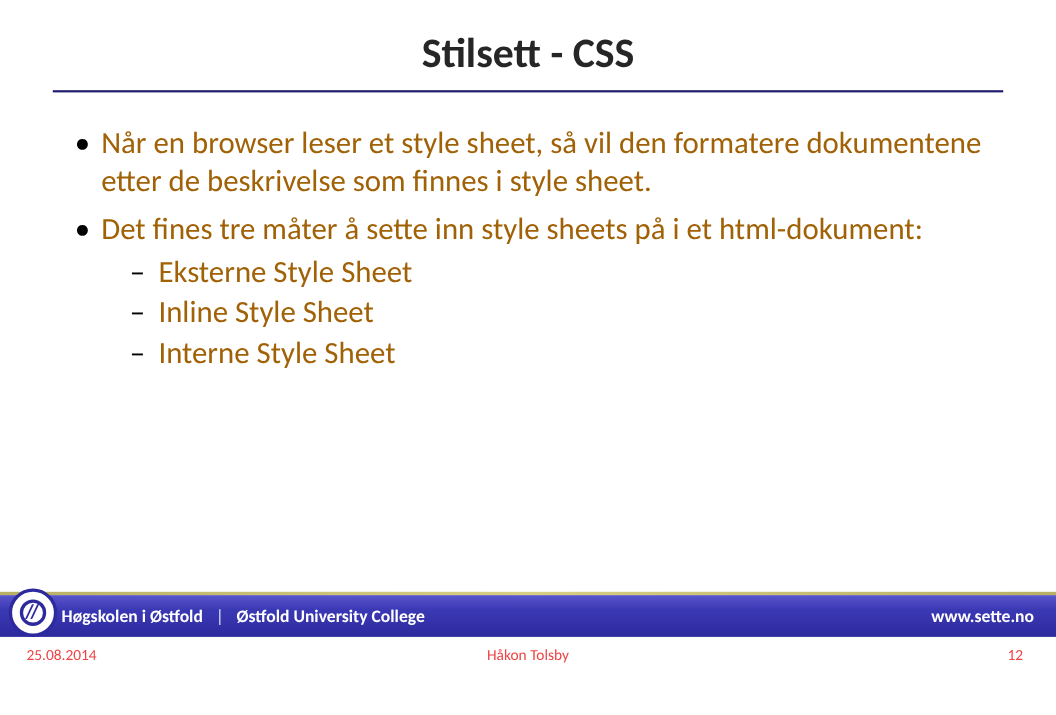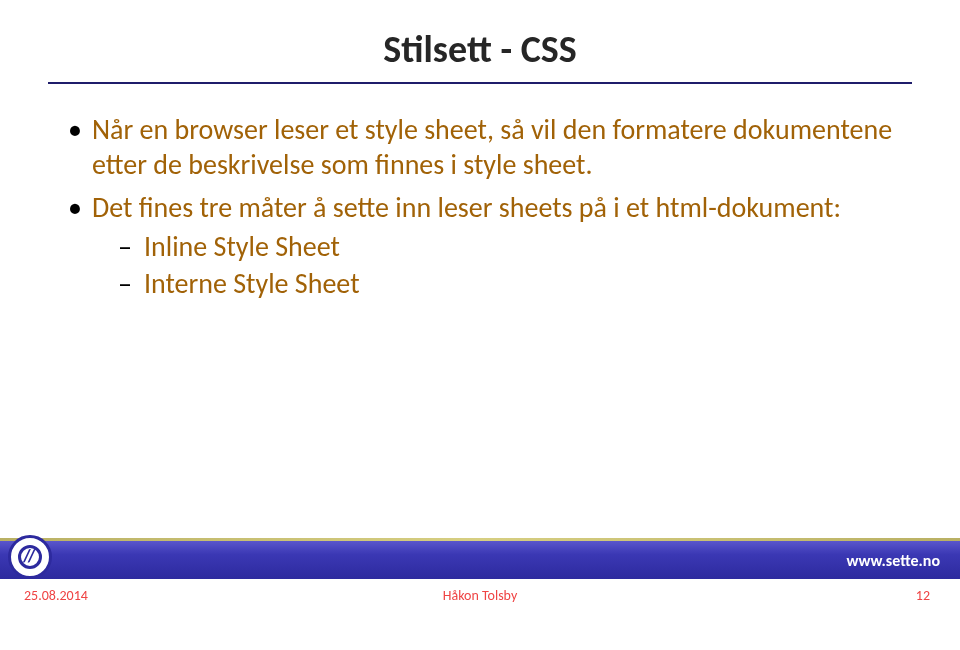--- a/index.html
+++ b/index.html
@@ -126,34 +126,40 @@
 
 <div class="slide">
 
   <h1 class="title">Stilsett - CSS</h1>
   <hr class="title-rule">
 
   <div class="content">
     <ul class="top">
       <li>Når en browser leser et style sheet, så vil den formatere dokumentene etter de beskrivelse som finnes i style sheet.</li>
       <li>
-        <span>Det fines tre måter å sette inn leser sheets på i et html-dokument:</span>
+        <span>Det fines tre måter å sette inn style sheets på i et html-dokument:</span>
         <ul class="sub">
+          <li>Eksterne Style Sheet</li>
           <li>Inline Style Sheet</li>
           <li>Interne Style Sheet</li>
         </ul>
       </li>
     </ul>
   </div>
 
   <div class="footer">
     <div class="brand-bar">
       <div class="logo-bubble">
         <div class="logo-inner"></div>
       </div>
+      <span class="brand-text">
+        <span class="no">Høgskolen i Østfold</span>
+        <span class="brand-sep">|</span>
+        <span>Østfold University College</span>
+      </span>
       <span class="brand-url">www.sette.no</span>
     </div>
     <div class="meta-row">
       <span>25.08.2014</span>
       <span class="author">Håkon Tolsby</span>
       <span>12</span>
     </div>
   </div>
 
 </div>

